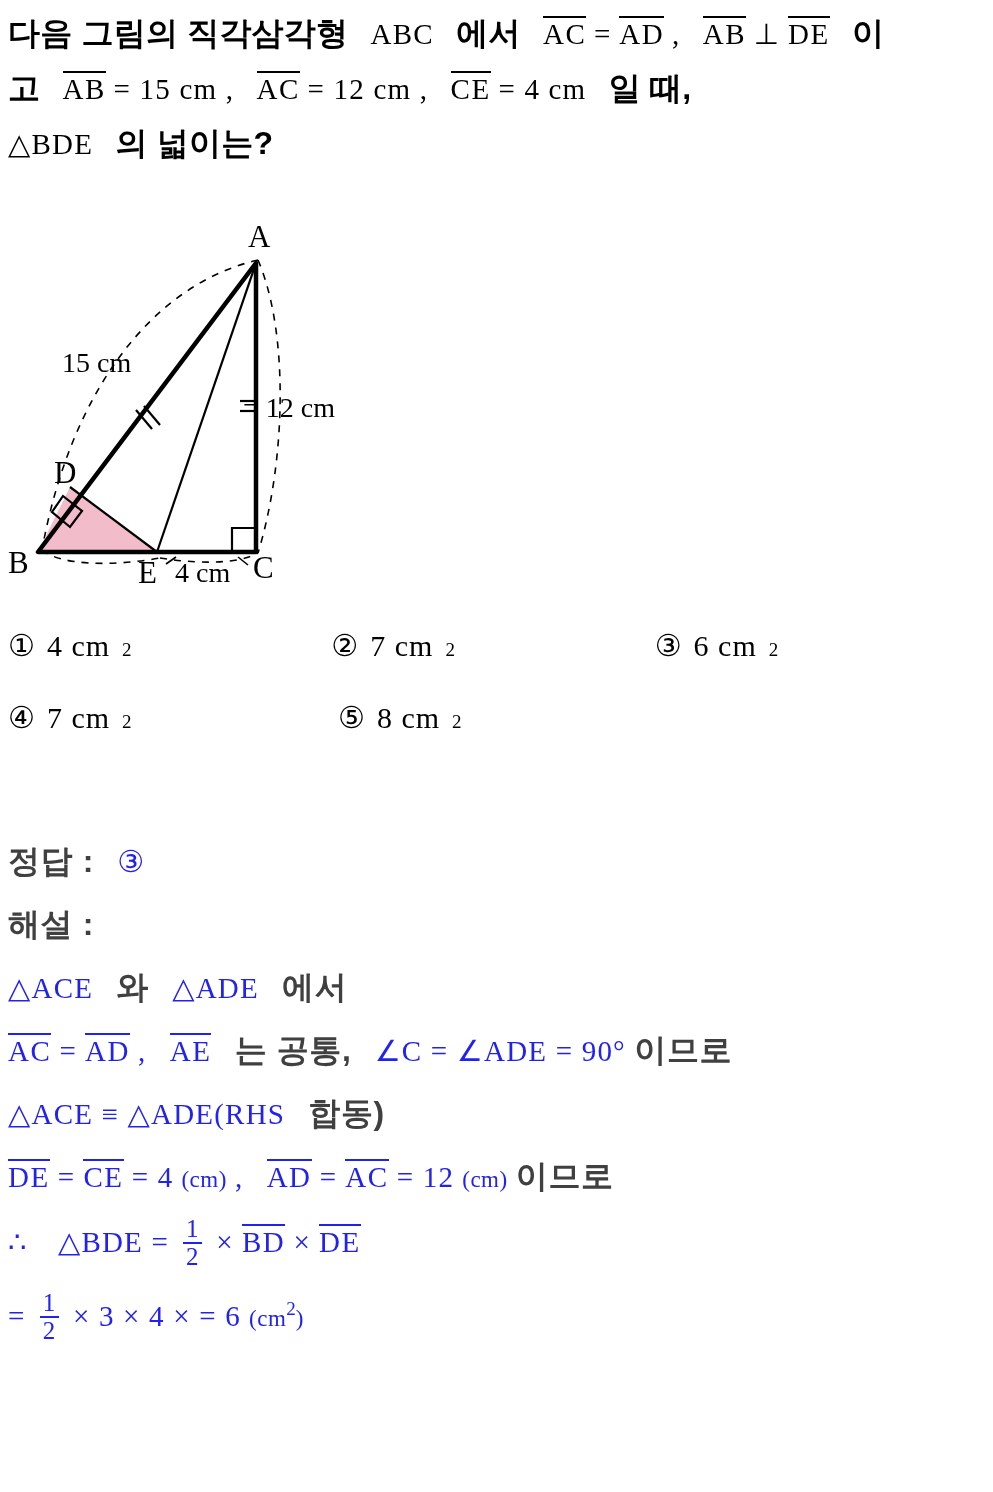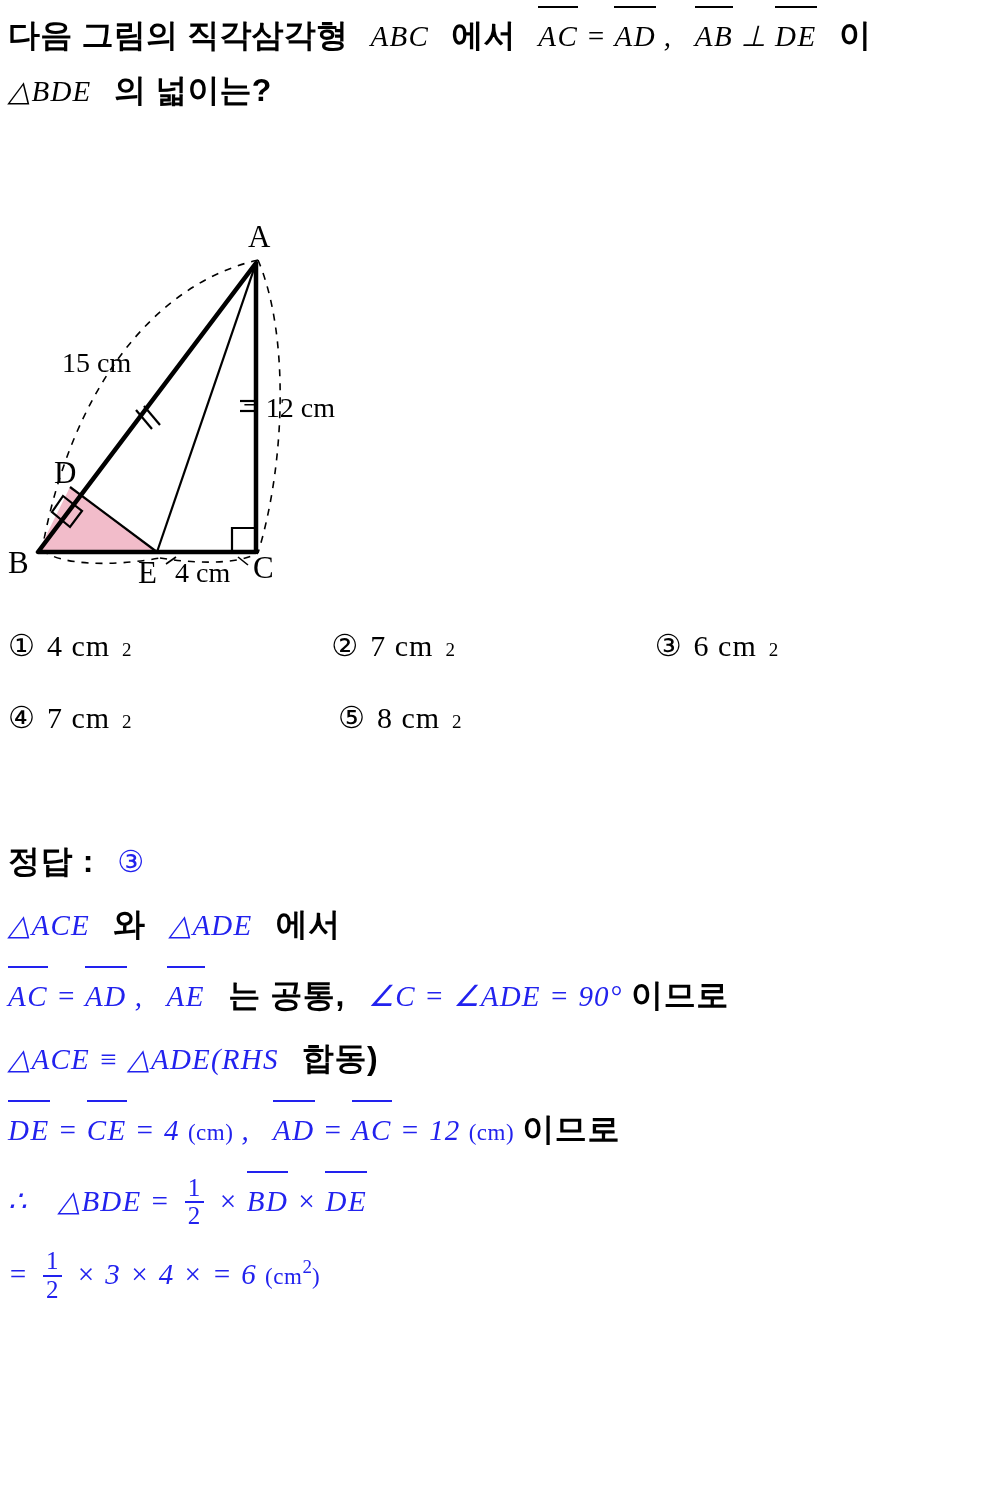--- a/index.html
+++ b/index.html
@@ -33,26 +33,25 @@
   }
   .kr {
     font-family: "Liberation Sans", sans-serif;
     font-weight: bold;
     font-size: 32px;
   }
   .mathvar {
     font-family: "Liberation Serif", serif;
     font-size: 29px;
     letter-spacing: 1.2px;
-    font-style: italic;
   }
   .ovl {
     display: inline-block;
     border-top: 2px solid #000;
-    padding-top: 13px;
+    padding-top: 1px;
     line-height: 1.05;
     letter-spacing: 1.5px;
   }
   .sp { display: inline-block; width: 7px; }
   
   .figure {
     position: absolute;
     left: 0px;
     top: 215px;
     width: 500px;
@@ -95,21 +94,21 @@
     top: 840px;
     width: 975px;
     color: #2222ee;
     font-size: 30px;
   }
   .solution .line {
     margin-bottom: 19px;
     white-space: nowrap;
     letter-spacing: 0.6px;
   }
-  .solution .kr { color: #000000; }
+  .solution .kr { color: #404040; }
   .solution .ovl { border-top-color: #2222ee; }
   .small { font-size: 23px; letter-spacing: 0.5px; text-align: center; }
   .frac {
     display: inline-block;
     vertical-align: middle;
     text-align: center;
     font-size: 25px;
     line-height: 1.05;
     margin: 0 6px;
     position: relative;
@@ -137,20 +136,34 @@
       <span class="mathvar ovl">AD</span>
       <span class="mathvar">,</span>
       <span class="sp"></span>
       <span class="mathvar ovl">AB</span>
       <span class="mathvar">⊥</span>
       <span class="mathvar ovl">DE</span>
       <span class="sp"></span>
       <span class="kr">이</span>
     </div>
     <div>
+      <span class="kr">고</span>
+      <span class="sp"></span>
+      <span class="mathvar ovl">AB</span>
+      <span class="mathvar">= 15 cm ,</span>
+      <span class="sp"></span>
+      <span class="mathvar ovl">AC</span>
+      <span class="mathvar">= 12 cm ,</span>
+      <span class="sp"></span>
+      <span class="mathvar ovl">CE</span>
+      <span class="mathvar">= 4 cm</span>
+      <span class="sp"></span>
+      <span class="kr">일 때,</span>
+    </div>
+    <div>
       <span class="mathvar">△BDE</span>
       <span class="sp"></span>
       <span class="kr">의 넓이는?</span>
     </div>
   </div>
 
   <div class="figure">
     <svg width="500" height="390" viewBox="0 0 500 390">
 
       <path d="M 258 45 C 150 70 70 180 42 335" fill="none" stroke="#000" stroke-width="1.6" stroke-dasharray="7,7"></path>
@@ -224,20 +237,23 @@
   </div>
 
   <div class="solution">
 
     <div class="line">
       <span class="kr">정답 :</span>
       <span class="sp"></span>
       <span class="circnum">③</span>
     </div>
 
+    <div class="line">
+      <span class="kr">해설 :</span>
+    </div>
 
     <div class="line">
       <span class="mathvar">△ACE</span>
       <span class="sp"></span>
       <span class="kr">와</span>
       <span class="sp"></span>
       <span class="mathvar">△ADE</span>
       <span class="sp"></span>
       <span class="kr">에서</span>
     </div>

